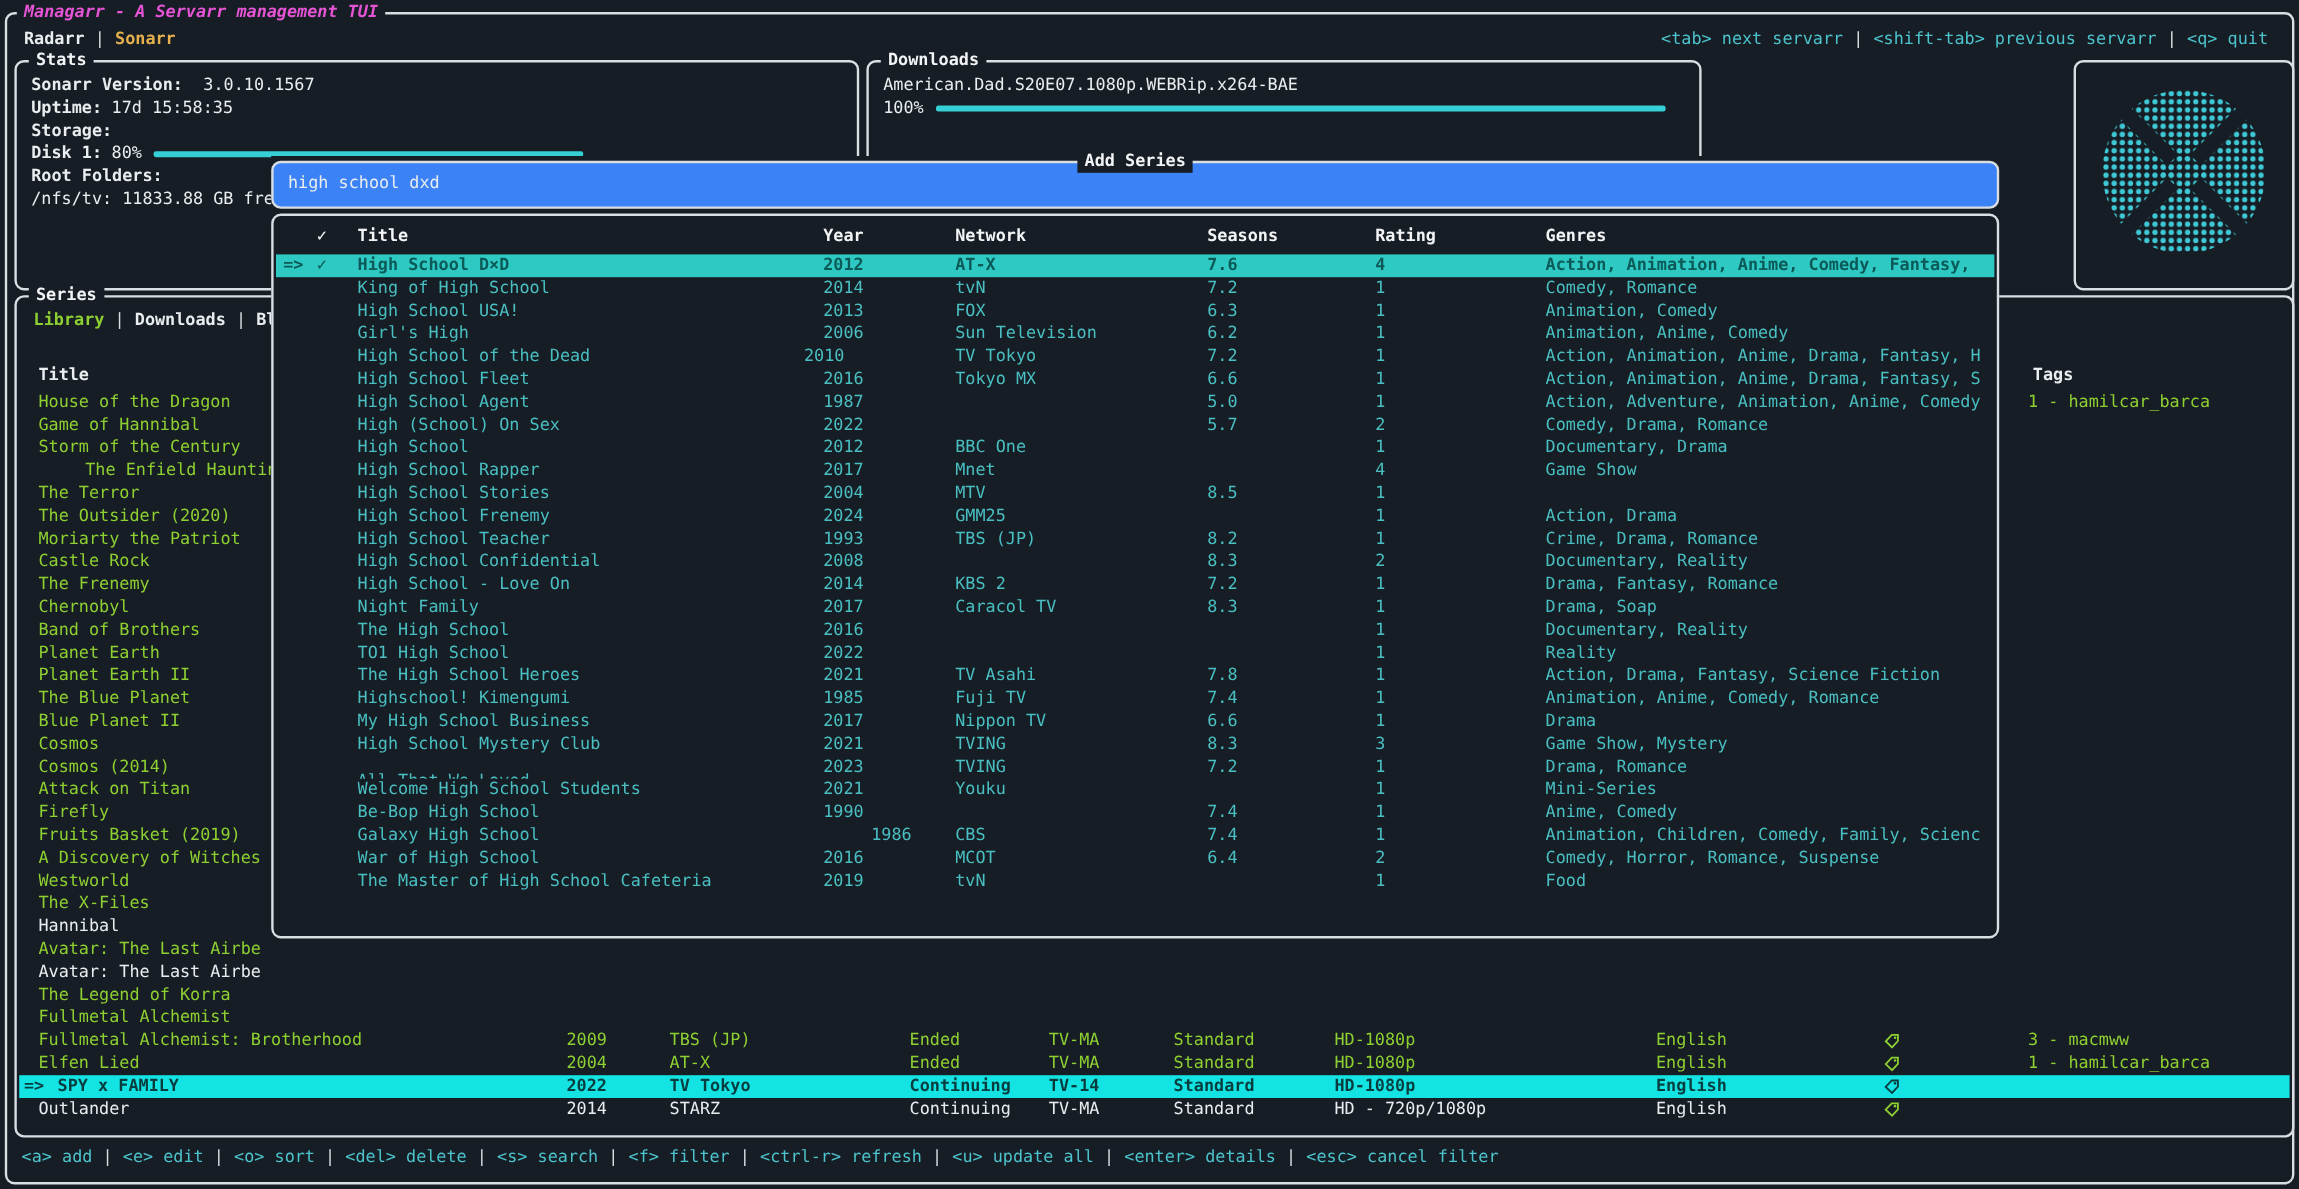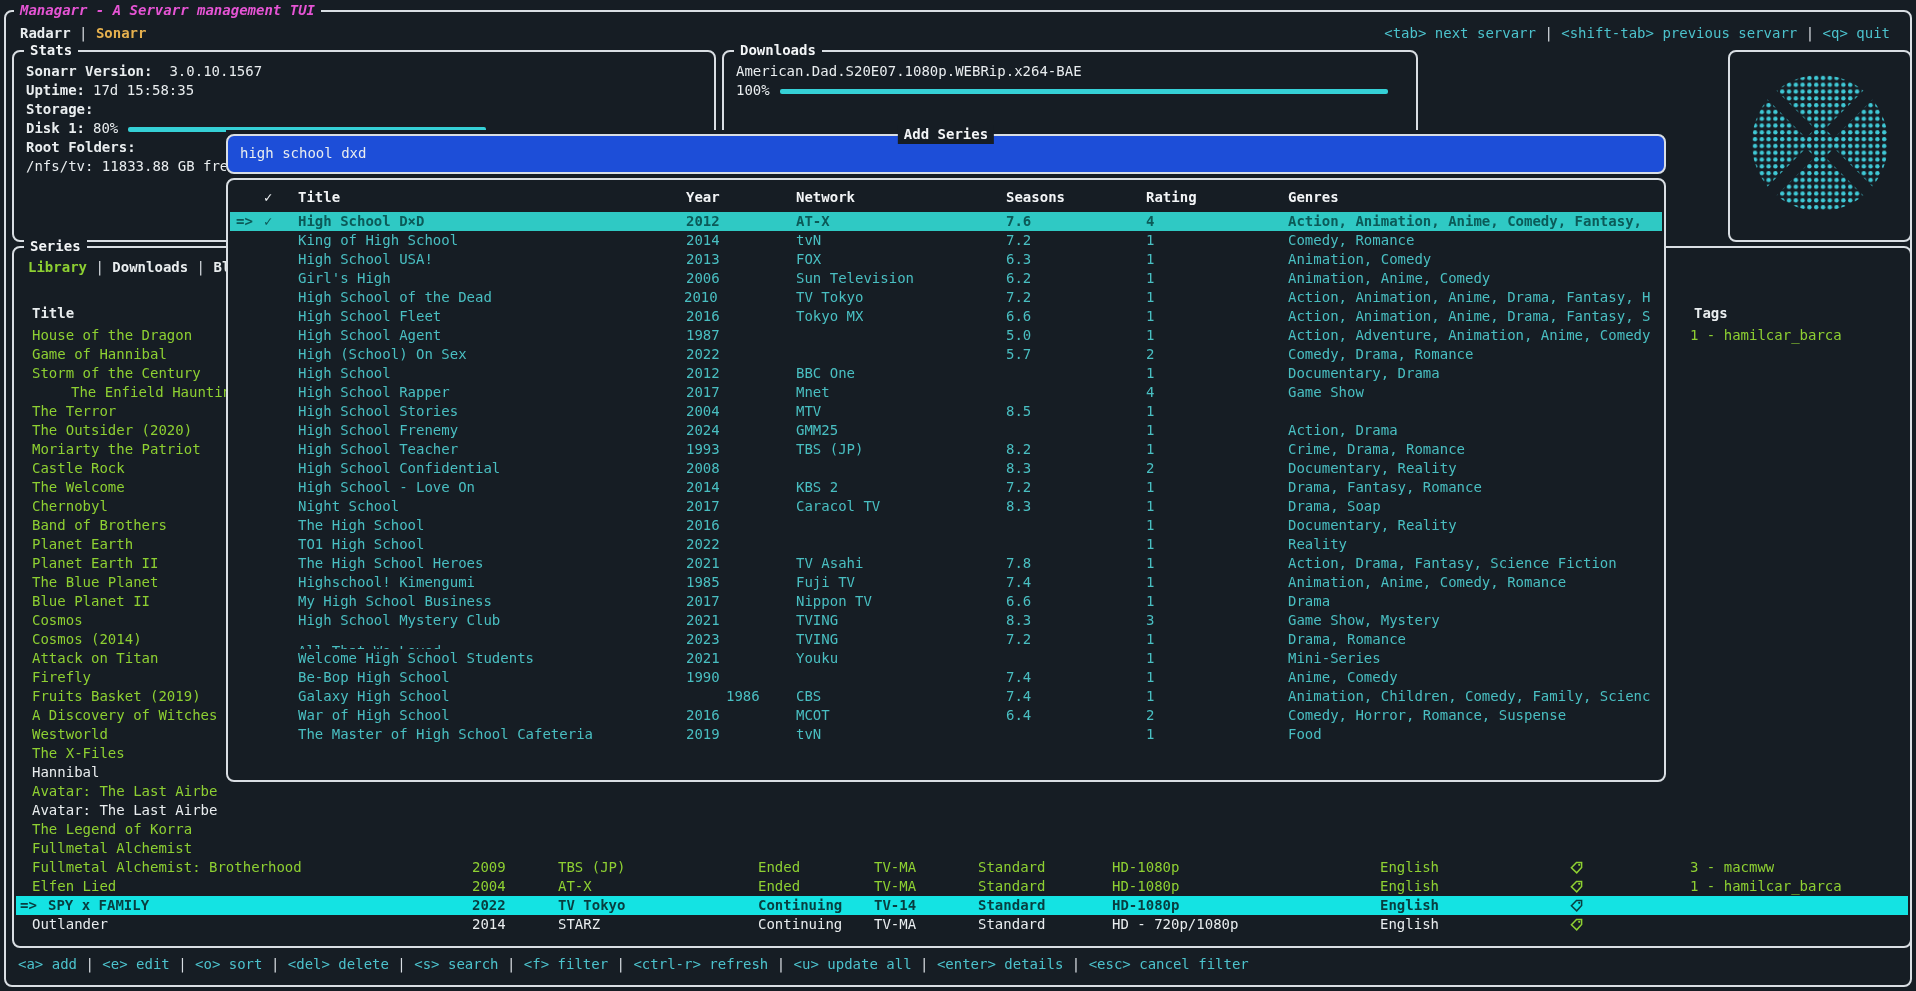--- a/index.html
+++ b/index.html
@@ -32,21 +32,21 @@
   .gauge.dl{width:608px;}
   .s-tabs{position:absolute;left:14px;top:10px;white-space:pre;}
   .s-head{position:absolute;top:56px;left:2px;right:2px;height:19px;font-weight:bold;}
   .cell{position:absolute;white-space:pre;overflow:hidden;}
   .s-rows{position:absolute;left:0;top:0;right:0;bottom:0;}
   .s-row{position:absolute;left:2px;right:2px;height:19px;overflow:hidden;}
   .s-row.sel2{background:#14e3e3;color:#083d3f;font-weight:bold;}
   .green{color:#8ed032;}
   .white{color:#e9edef;}
   .popup{position:absolute;left:226px;top:130px;width:1440px;height:690px;background:#161d24;z-index:5;}
-  .search-box{position:absolute;left:0;right:0;top:4px;height:36px;border:2px solid #d9dee3;border-radius:8px;background:#1d4ed8;}
+  .search-box{position:absolute;left:0;right:0;top:4px;height:36px;border:2px solid #d9dee3;border-radius:8px;background:#3b82f6;}
   .query{position:absolute;left:12px;top:8px;white-space:pre;color:#e9edef;}
   .results-box{position:absolute;left:0;right:0;top:48px;height:600px;border:2px solid #d9dee3;border-radius:8px;overflow:hidden;background:#161d24;}
   .r-head{position:absolute;top:8px;left:2px;right:2px;height:19px;font-weight:bold;color:#f2f4f6;}
   .r-row{position:absolute;left:2px;right:2px;height:19px;overflow:hidden;color:#49bfc2;}
   .r-row.sel{background:#2fc9c4;color:#0b5a58;font-weight:bold;}
   .popup-hint{position:absolute;left:0;right:0;top:652px;text-align:center;white-space:pre;}
   .tag-ic{position:absolute;width:16px;height:19px;}
   .tag-ic svg{display:block;margin-top:3px;}
 </style>
 </head>
@@ -118,21 +118,21 @@
         <div class="s-row" style="top: 173px;">
           <span class="cell green" style="left: 16px;">The Outsider (2020)</span>
         </div>
         <div class="s-row" style="top: 192px;">
           <span class="cell green" style="left: 16px;">Moriarty the Patriot</span>
         </div>
         <div class="s-row" style="top: 211px;">
           <span class="cell green" style="left: 16px;">Castle Rock</span>
         </div>
         <div class="s-row" style="top: 230px;">
-          <span class="cell green" style="left: 16px;">The Welcome</span>
+          <span class="cell green" style="left: 16px;">The Frenemy</span>
         </div>
         <div class="s-row" style="top: 249px;">
           <span class="cell green" style="left: 16px;">Chernobyl</span>
         </div>
         <div class="s-row" style="top: 268px;">
           <span class="cell green" style="left: 16px;">Band of Brothers</span>
         </div>
         <div class="s-row" style="top: 287px;">
           <span class="cell green" style="left: 16px;">Planet Earth</span>
         </div>
@@ -299,21 +299,21 @@
           <div class="r-row" style="top: 89px;">
             <span class="cell" style="left: 68px;">Girl's High</span>
             <span class="cell" style="left: 456px;">2006</span>
             <span class="cell" style="left: 566px;">Sun Television</span>
             <span class="cell" style="left: 776px;">6.2</span>
             <span class="cell" style="left: 916px;">1</span>
             <span class="cell" style="left: 1058px;">Animation, Anime, Comedy</span>
           </div>
           <div class="r-row" style="top: 108px;">
             <span class="cell" style="left: 68px;">High School of the Dead</span>
-            <span class="cell" style="left: 454px; text-align: center;">2010</span>
+            <span class="cell" style="left: 440px; text-align: center;">2010</span>
             <span class="cell" style="left: 566px;">TV Tokyo</span>
             <span class="cell" style="left: 776px;">7.2</span>
             <span class="cell" style="left: 916px;">1</span>
             <span class="cell" style="left: 1058px;">Action, Animation, Anime, Drama, Fantasy, H</span>
           </div>
           <div class="r-row" style="top: 127px;">
             <span class="cell" style="left: 68px;">High School Fleet</span>
             <span class="cell" style="left: 456px;">2016</span>
             <span class="cell" style="left: 566px;">Tokyo MX</span>
             <span class="cell" style="left: 776px;">6.6</span>
@@ -379,21 +379,21 @@
           </div>
           <div class="r-row" style="top: 298px;">
             <span class="cell" style="left: 68px;">High School - Love On</span>
             <span class="cell" style="left: 456px;">2014</span>
             <span class="cell" style="left: 566px;">KBS 2</span>
             <span class="cell" style="left: 776px;">7.2</span>
             <span class="cell" style="left: 916px;">1</span>
             <span class="cell" style="left: 1058px;">Drama, Fantasy, Romance</span>
           </div>
           <div class="r-row" style="top: 317px;">
-            <span class="cell" style="left: 68px;">Night School</span>
+            <span class="cell" style="left: 68px;">Night Family</span>
             <span class="cell" style="left: 456px;">2017</span>
             <span class="cell" style="left: 566px;">Caracol TV</span>
             <span class="cell" style="left: 776px;">8.3</span>
             <span class="cell" style="left: 916px;">1</span>
             <span class="cell" style="left: 1058px;">Drama, Soap</span>
           </div>
           <div class="r-row" style="top: 336px;">
             <span class="cell" style="left: 68px;">The High School</span>
             <span class="cell" style="left: 456px;">2016</span>
             <span class="cell" style="left: 916px;">1</span>

